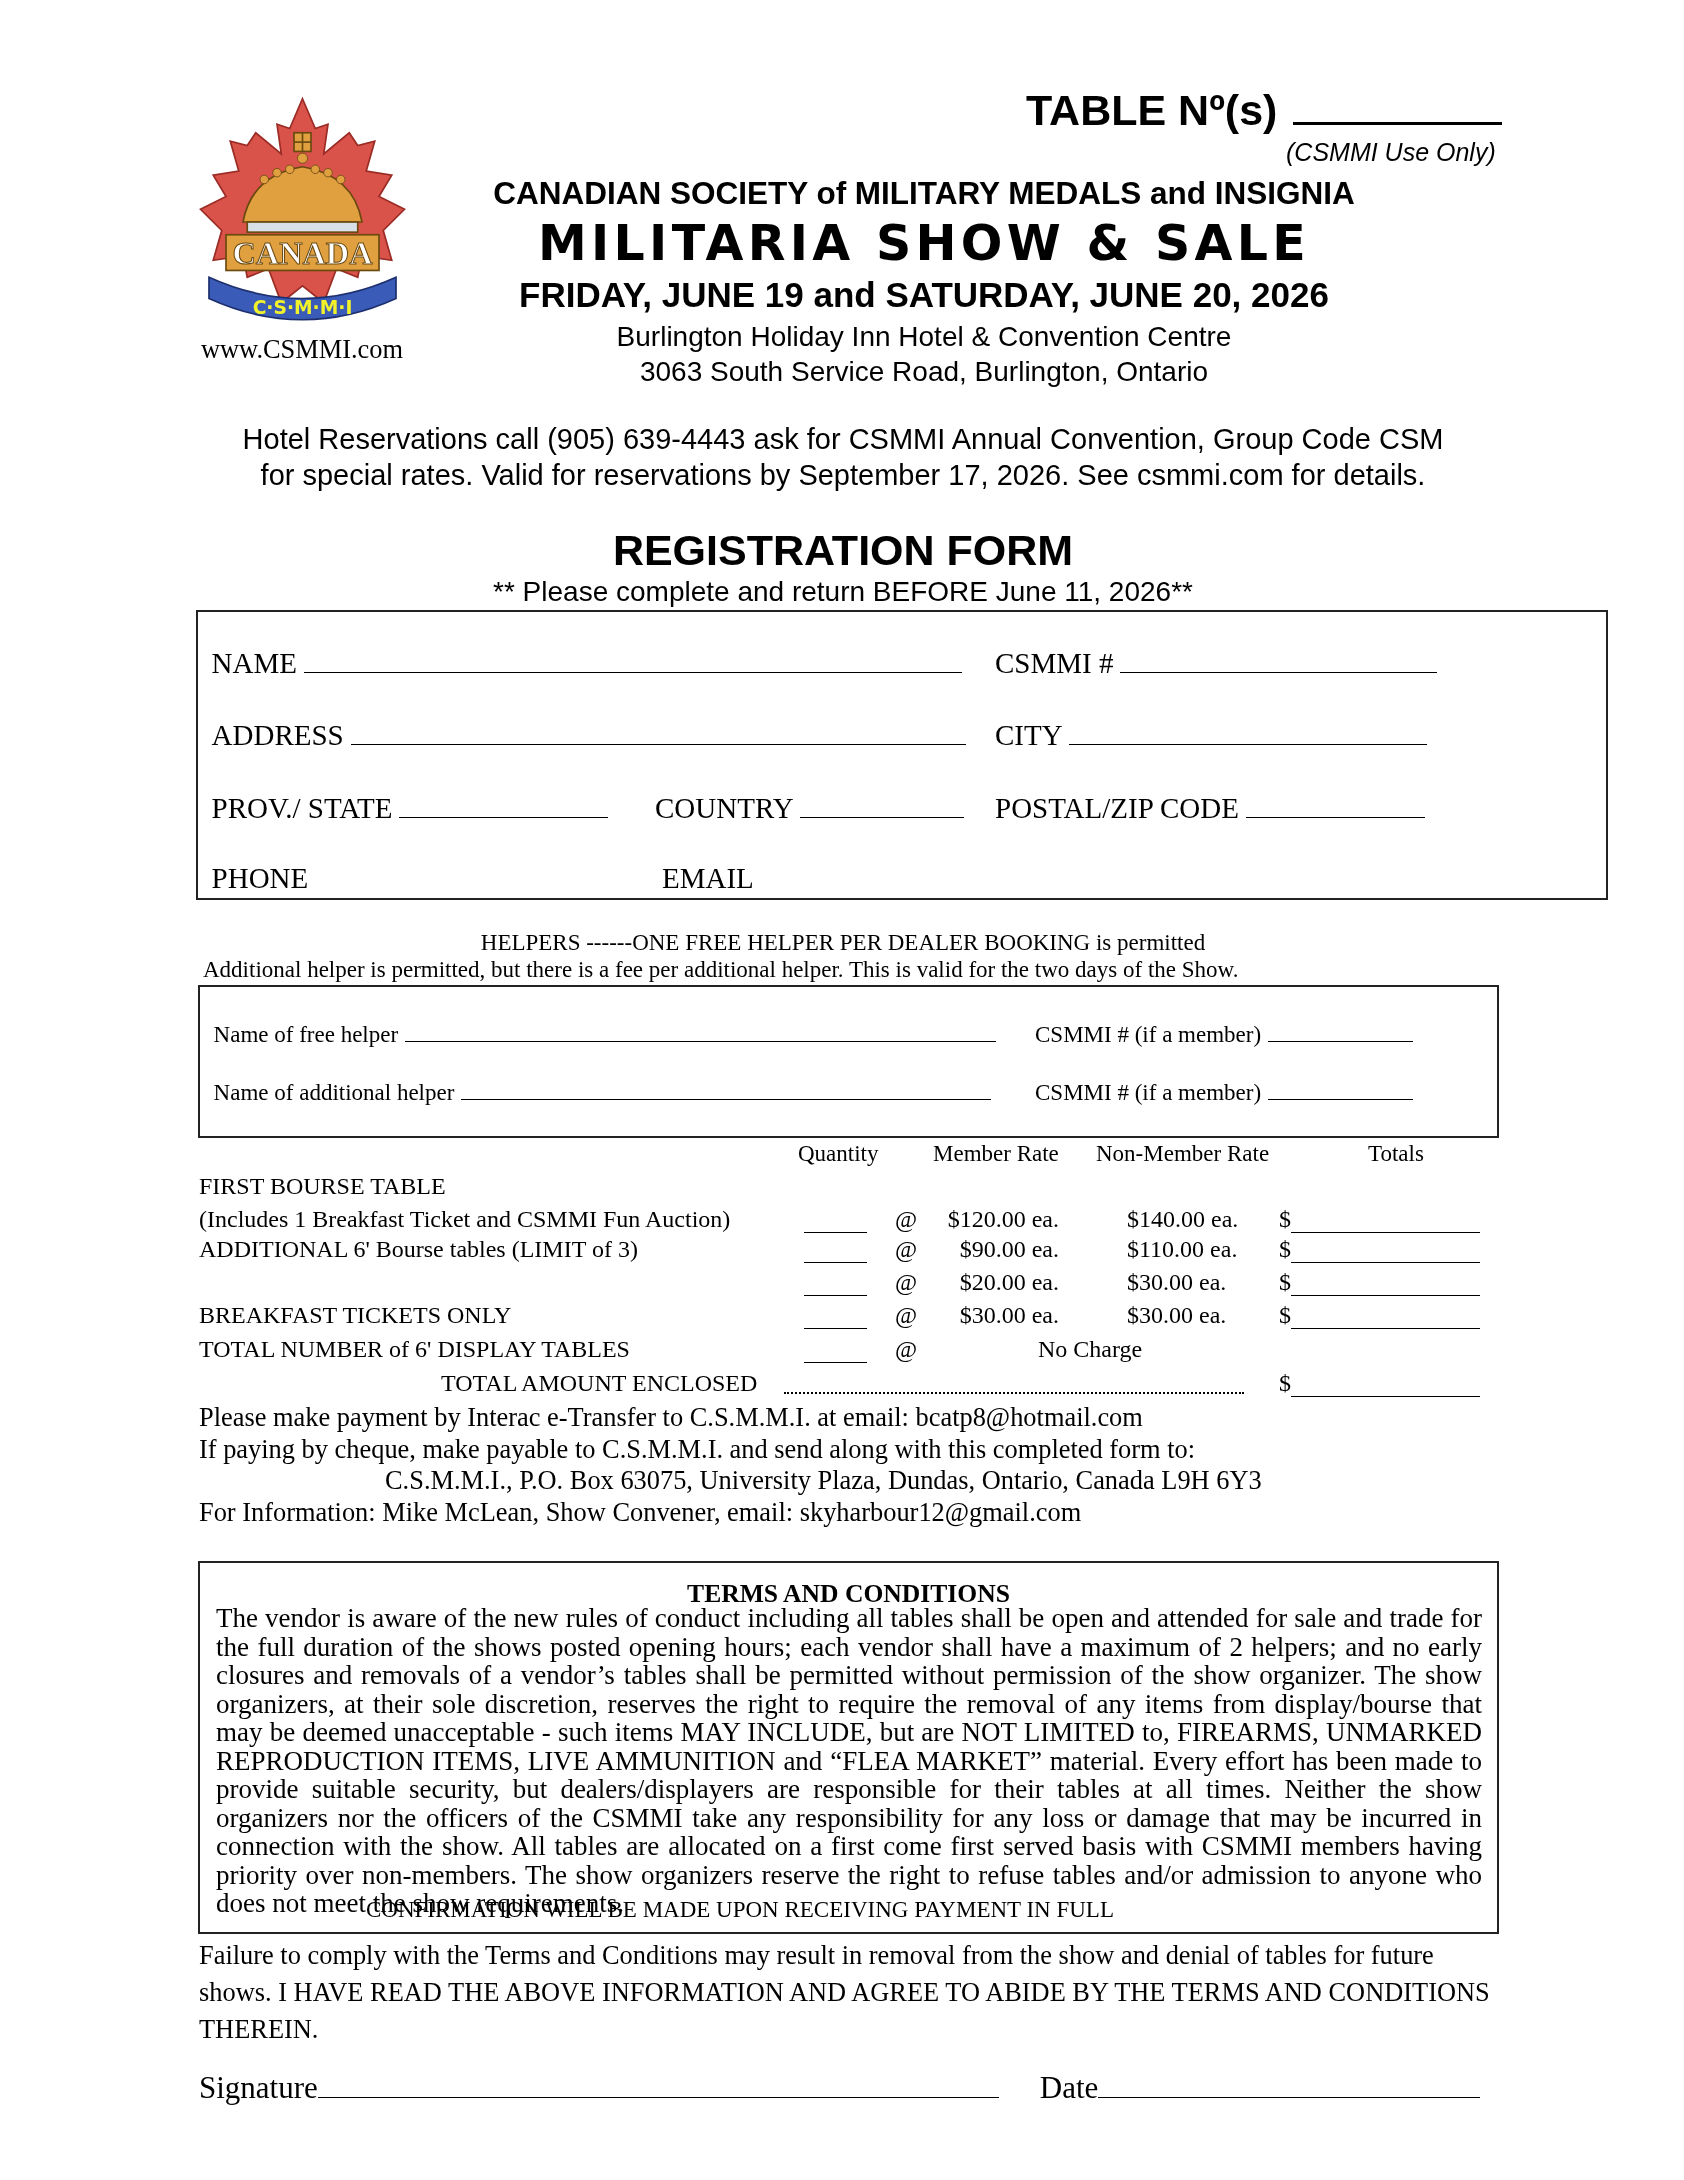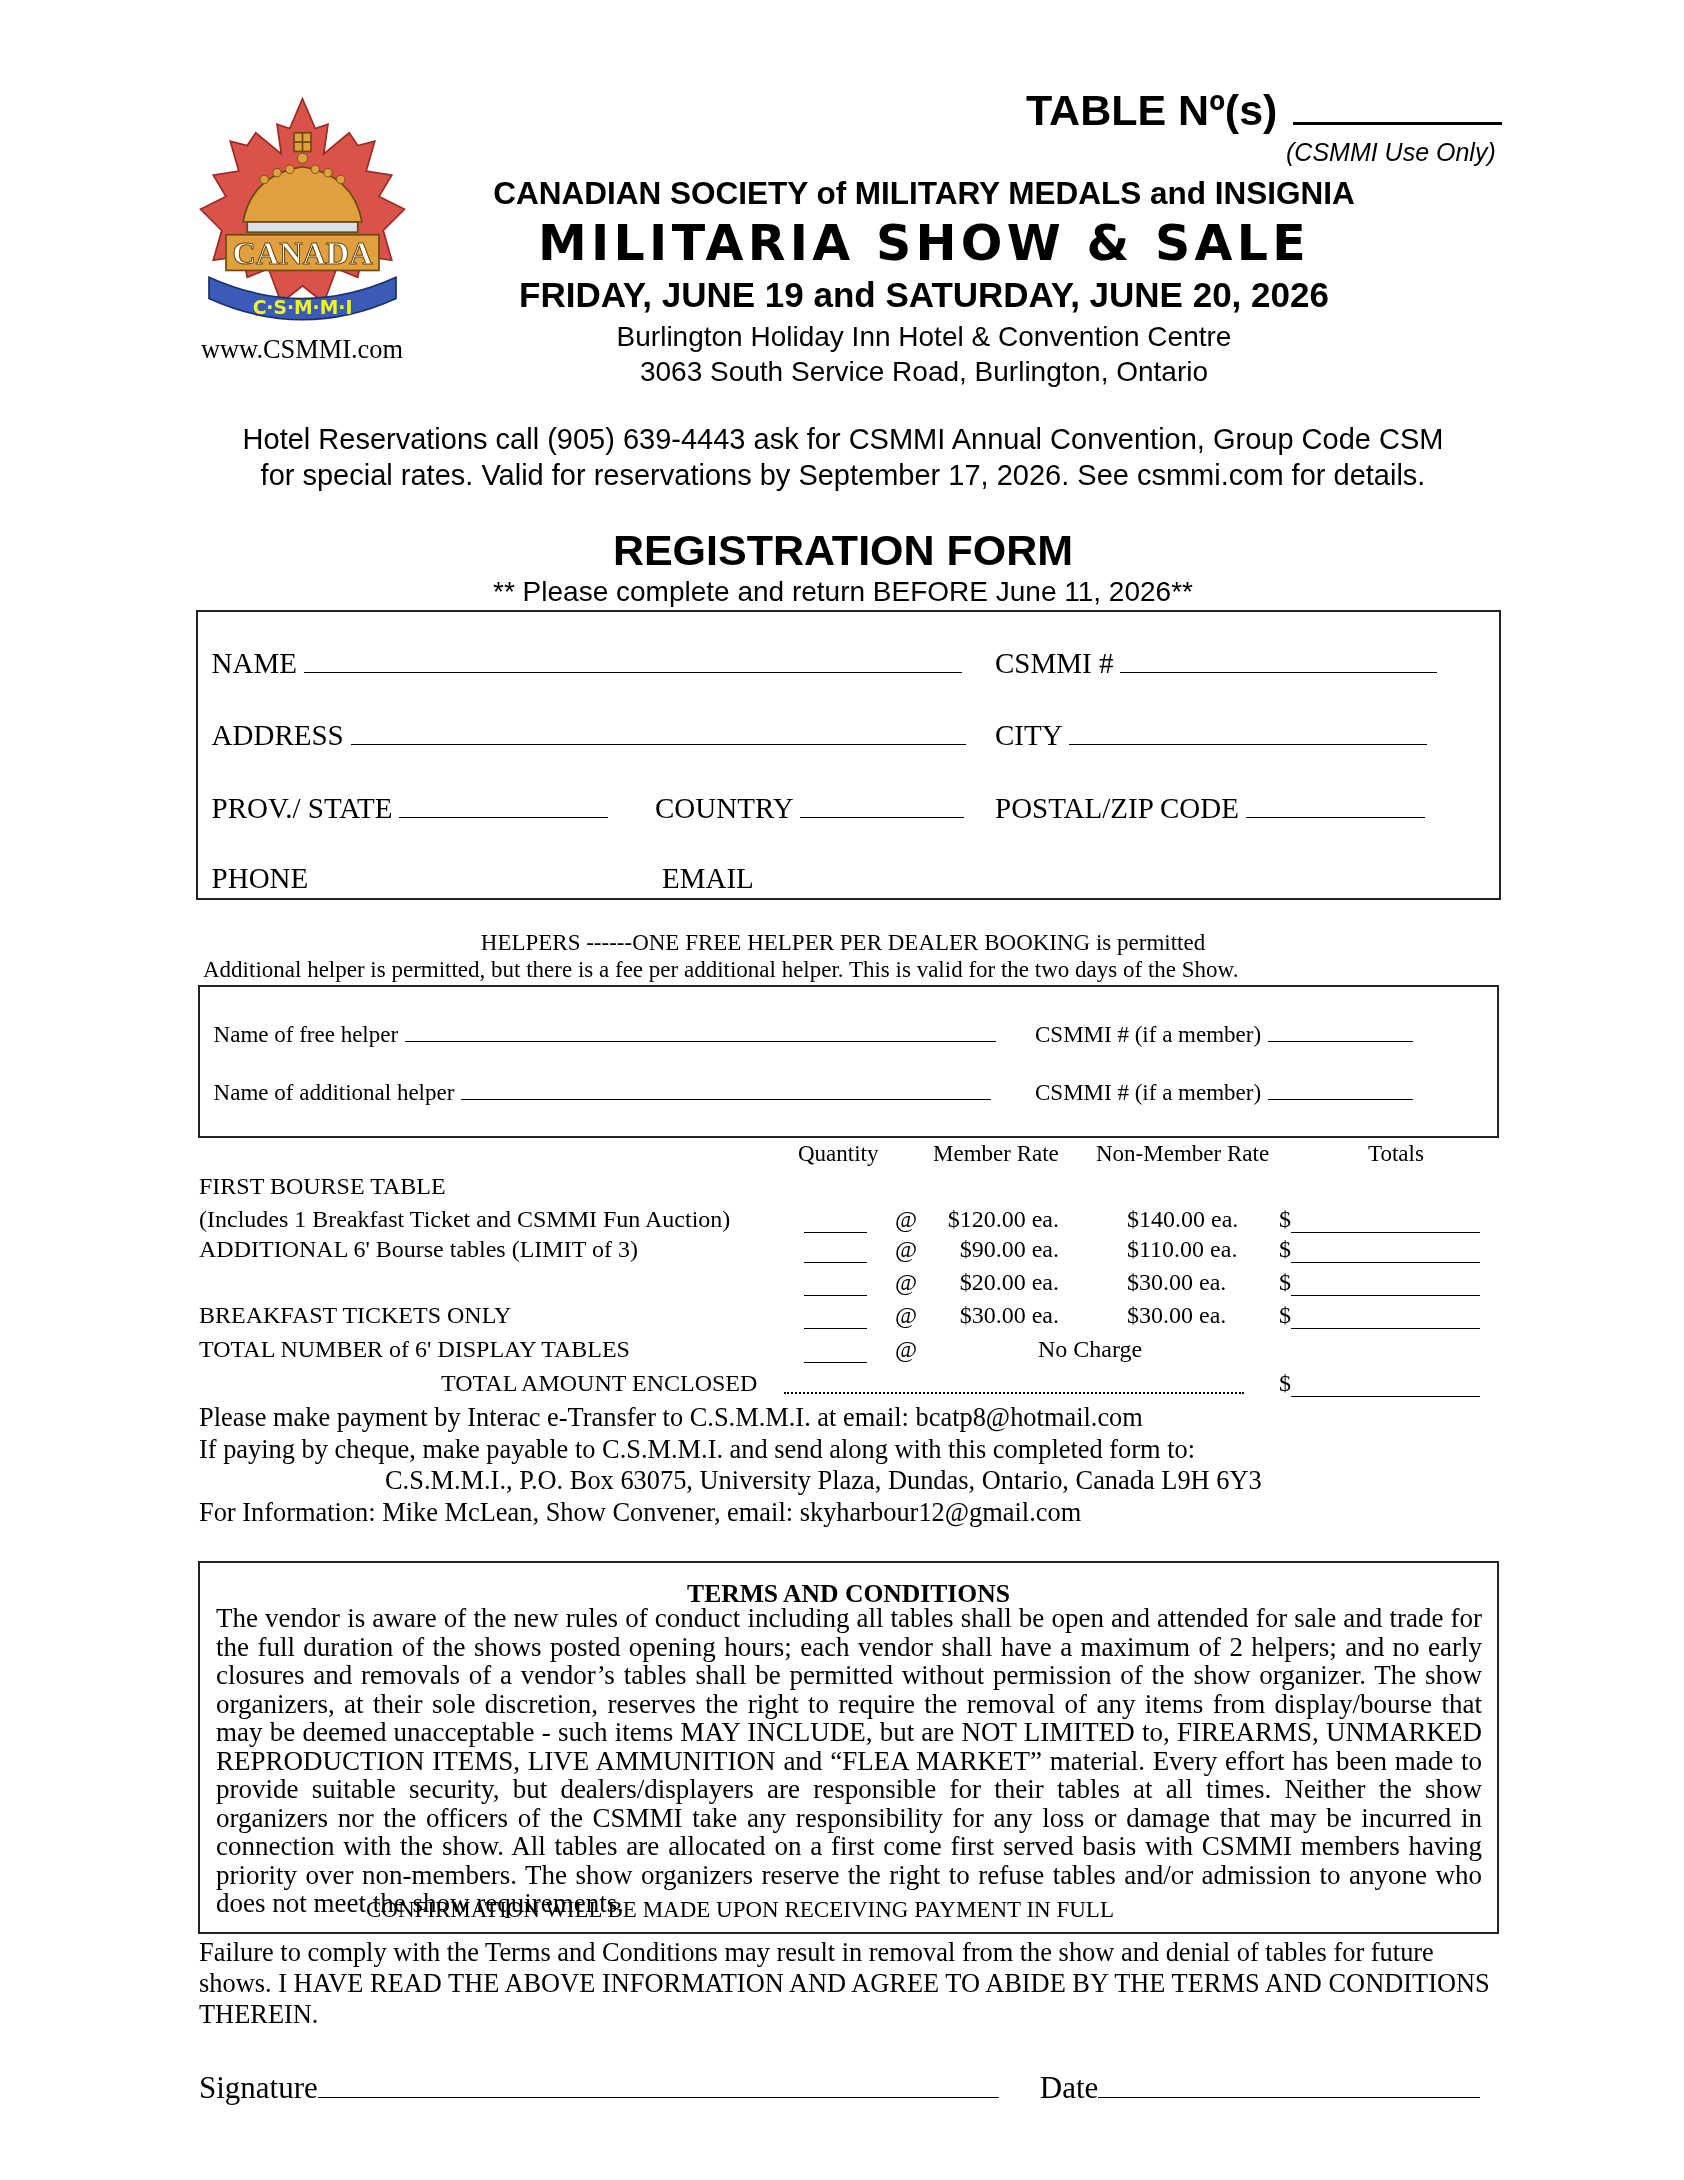--- a/index.html
+++ b/index.html
@@ -21,21 +21,21 @@
   #venue-2 { left:460px; top:356px; width:928px; text-align:center; font-size:28px; white-space:nowrap; }
 
   #hotel-1 { left:170px; top:423px; width:1346px; text-align:center; font-size:29px; white-space:nowrap; }
   #hotel-2 { left:170px; top:459px; width:1346px; text-align:center; font-size:29px; white-space:nowrap; }
 
   #reg-title { left:170px; top:526px; width:1346px; text-align:center; font-size:43px; font-weight:bold; }
   #reg-sub { left:170px; top:576px; width:1346px; text-align:center; font-size:28px; white-space:nowrap; }
 
   
   .box { position:absolute; border:2.6px solid #222; box-sizing:border-box; }
-  #contact-box { left:196px; top:610px; width:1305px; height:290px; }
+  #contact-box { left:196px; top:610px; width:1412px; height:290px; }
   #helper-box { left:198px; top:985px; width:1301px; height:153px; }
   #terms-box { left:198px; top:1561px; width:1301px; height:373px; }
 
   .field { position:absolute; font-size:29px; white-space:nowrap; }
   .line { display:inline-block; border-bottom:1.7px solid #000; height:25.6px; vertical-align:baseline; margin-left:6.8px; }
 
   .hfield { position:absolute; font-size:23px; white-space:nowrap; }
   .hline { display:inline-block; border-bottom:1.7px solid #000; height:20.4px; vertical-align:baseline; margin-left:6.8px; }
 
   #helpers-1 { left:170px; top:930px; width:1346px; text-align:center; font-size:23px; white-space:nowrap; }
@@ -59,21 +59,21 @@
   #total-enclosed .dots { position:absolute; left:784px; width:460px; top:0; border-bottom:2.6px dotted #000; height:22px; }
   #total-enclosed .dollar { position:absolute; left:1279px; font-size:24px; }
   #total-enclosed .total-line { position:absolute; left:1291px; width:189px; border-bottom:1.7px solid #000; height:25.6px; }
 
   .pay { position:absolute; font-size:26.4px; white-space:nowrap; }
 
   #terms-title { left:198px; top:1579px; width:1301px; text-align:center; font-size:25.6px; font-weight:bold; }
   #terms-body { left:216px; top:1604px; width:1266px; font-size:27px; line-height:28.5px; text-align:justify; }
   #terms-confirm { left:366px; top:1897px; font-size:23px; white-space:nowrap; }
 
-  #failure { left:199px; top:1937px; width:1295px; font-size:26.4px; line-height:31px; }
+  #failure { left:199px; top:1937px; width:1295px; font-size:26.4px; line-height:37px; }
 
   #sig-row { left:199px; top:2068px; font-size:31px; white-space:nowrap; width:1312px; }
   #sig-row .sig-line { display:inline-block; width:681px; border-bottom:1.7px solid #000; height:29px; vertical-align:baseline; }
   #sig-row .date-lbl { margin-left:41px; }
   #sig-row .date-line { display:inline-block; width:382px; border-bottom:1.7px solid #000; height:29px; vertical-align:baseline; }
 </style>
 </head>
 <body>
 
 <svg id="logo" class="abs" viewBox="0 0 260 300" xmlns="http://www.w3.org/2000/svg">

